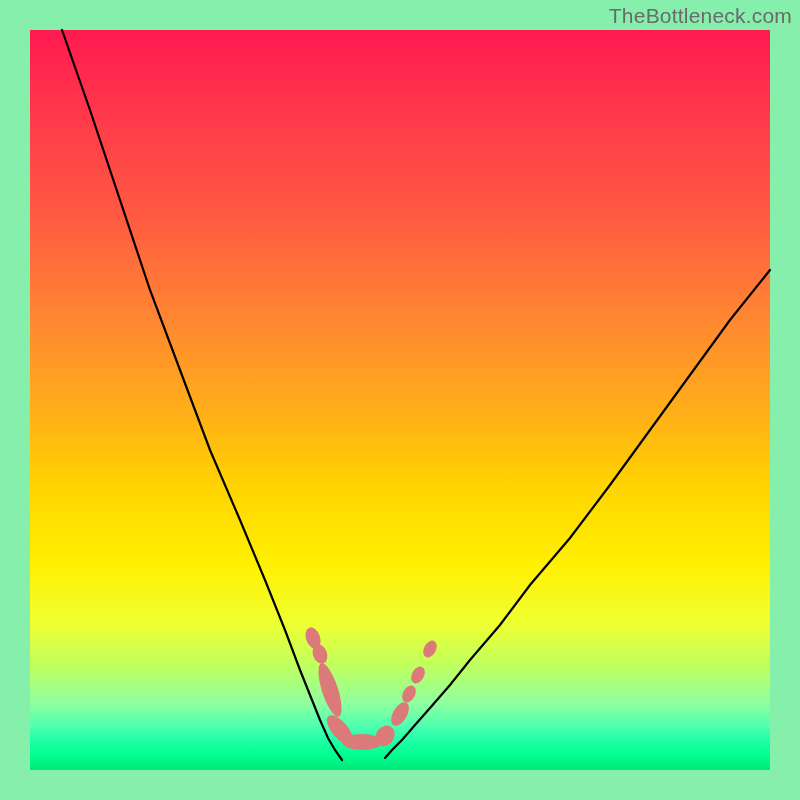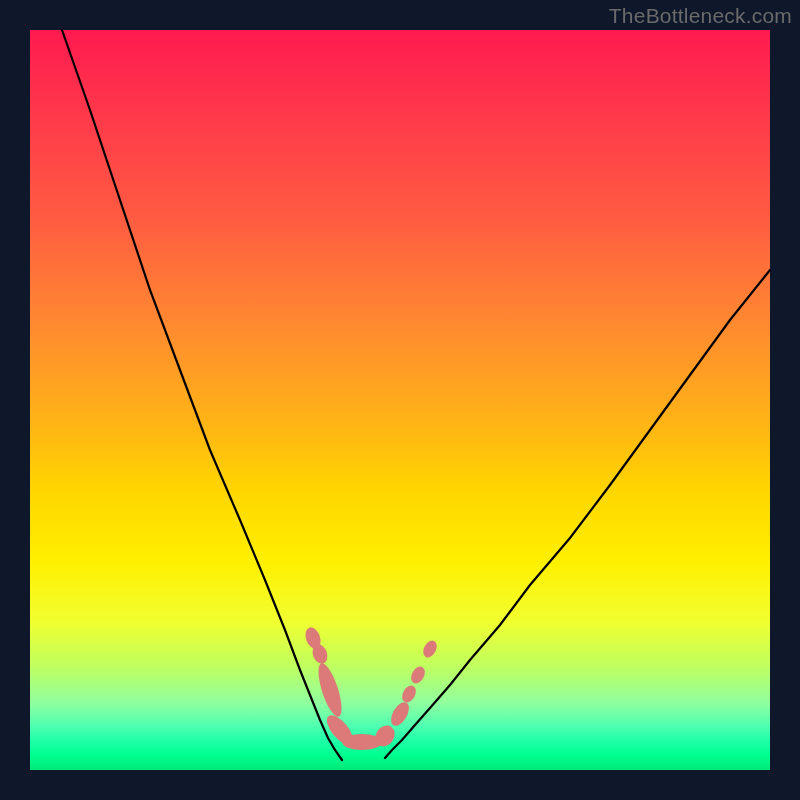--- a/index.html
+++ b/index.html
@@ -10,21 +10,21 @@
     background: #000;
     overflow: hidden;
     font-family: Arial, Helvetica, sans-serif;
   }
   .frame {
     position: absolute;
     left: 0;
     top: 0;
     width: 800px;
     height: 800px;
-    background: #0f172a;
+    background: #86efac;
   }
   .plot-area {
     position: absolute;
     left: 30px;
     top: 30px;
     width: 740px;
     height: 740px;
     background: linear-gradient(
       to bottom,
       #ff1a50 0%,

